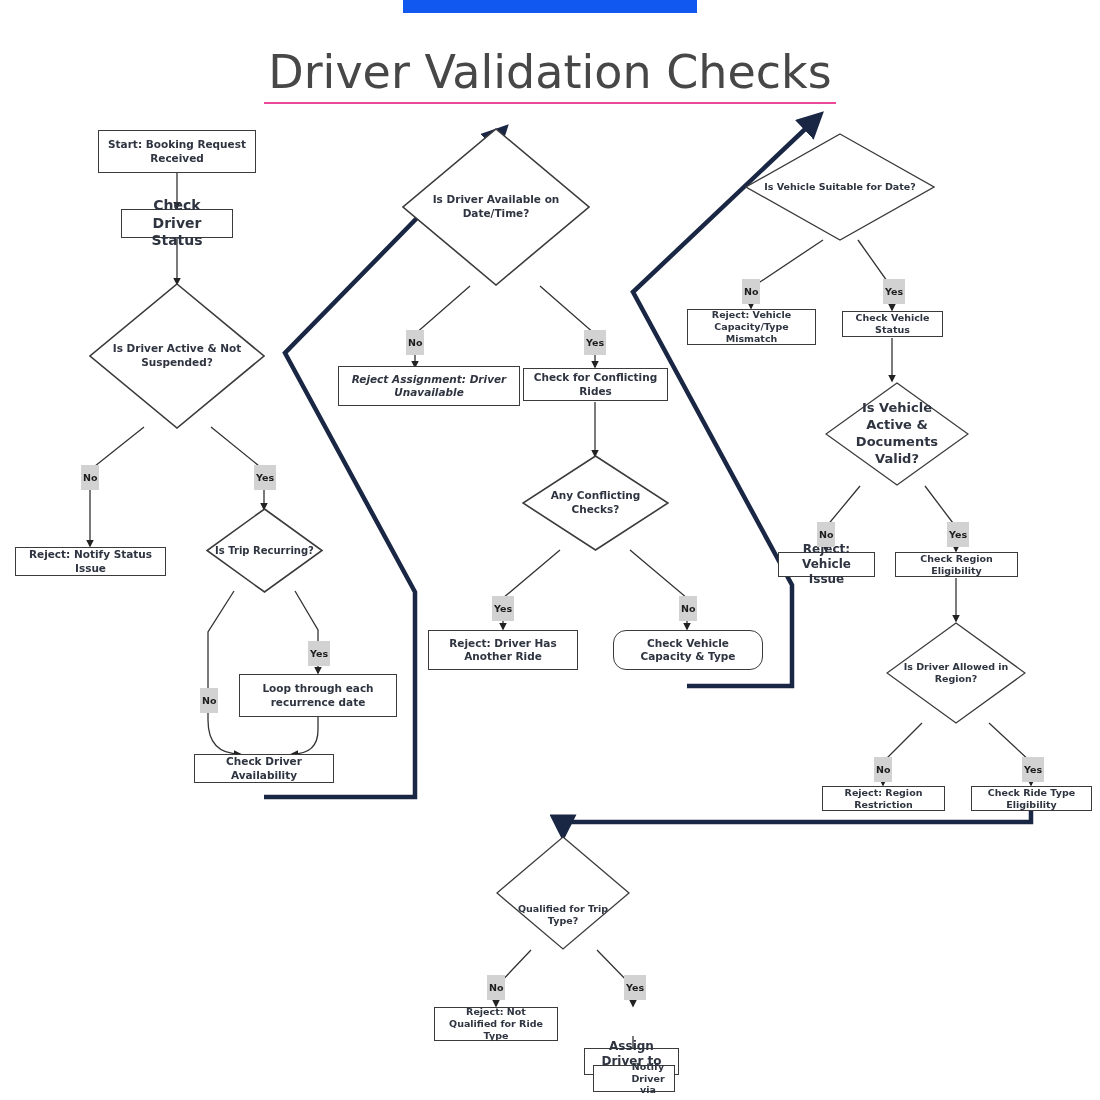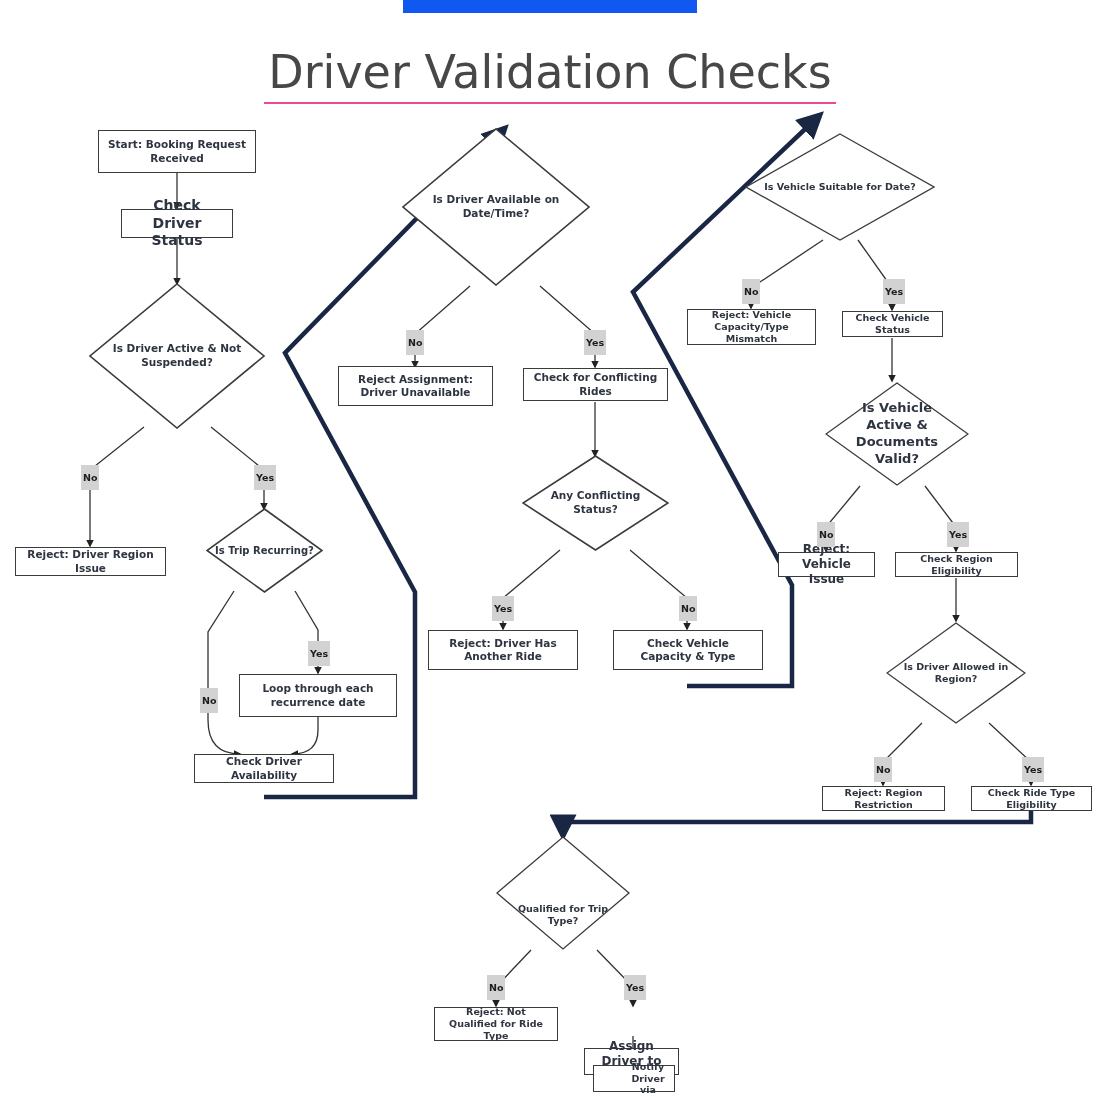--- a/index.html
+++ b/index.html
@@ -129,21 +129,21 @@
 </div>
 
 <div class="diamond" style="left:89px;top:283px;width:176px;height:146px;">
   <svg class="dshape" viewBox="0 0 176 146" preserveAspectRatio="none">
     <polygon points="88,1 175,73 88,145 1,73" fill="#ffffff" stroke="#3b3b3b" stroke-width="1.6"></polygon>
   </svg>
   <div class="dlabel" style="font-size:10.5px;width:140px;">Is Driver Active &amp; Not Suspended?</div>
 </div>
 
 <div class="node" style="left:15px;top:547px;width:151px;height:29px;font-size:10.5px;">
-  <span>Reject: Driver Region Issue</span>
+  <span>Reject: Notify Status Issue</span>
 </div>
 
 <div class="diamond" style="left:206px;top:508px;width:117px;height:85px;">
   <svg class="dshape" viewBox="0 0 117 85" preserveAspectRatio="none">
     <polygon points="58.5,1 116,42.5 58.5,84 1,42.5" fill="#ffffff" stroke="#3b3b3b" stroke-width="1.6"></polygon>
   </svg>
   <div class="dlabel" style="font-size:10px;width:100px;">Is Trip Recurring?</div>
 </div>
 
 <div class="node" style="left:239px;top:674px;width:158px;height:43px;font-size:10.5px;">
@@ -154,40 +154,40 @@
   <span>Check Driver Availability</span>
 </div>
 
 <div class="diamond" style="left:402px;top:128px;width:188px;height:158px;">
   <svg class="dshape" viewBox="0 0 188 158" preserveAspectRatio="none">
     <polygon points="94,1 187,79 94,157 1,79" fill="#ffffff" stroke="#3b3b3b" stroke-width="1.6"></polygon>
   </svg>
   <div class="dlabel" style="font-size:10.5px;width:150px;">Is Driver Available on Date/Time?</div>
 </div>
 
-<div class="node" style="left:338px;top:366px;width:155px;height:40px;font-size:10.5px;">
+<div class="node" style="left:338px;top:366px;width:182px;height:40px;font-size:10.5px;font-style:italic;">
   <span>Reject Assignment: Driver Unavailable</span>
 </div>
 
 <div class="node" style="left:523px;top:368px;width:145px;height:33px;font-size:10.5px;">
   <span>Check for Conflicting Rides</span>
 </div>
 
 <div class="diamond" style="left:522px;top:455px;width:147px;height:96px;">
   <svg class="dshape" viewBox="0 0 147 96" preserveAspectRatio="none">
     <polygon points="73.5,1 146,48 73.5,95 1,48" fill="#ffffff" stroke="#3b3b3b" stroke-width="1.6"></polygon>
   </svg>
-  <div class="dlabel" style="font-size:10.5px;width:130px;">Any Conflicting Status?</div>
+  <div class="dlabel" style="font-size:10.5px;width:130px;">Any Conflicting Checks?</div>
 </div>
 
 <div class="node" style="left:428px;top:630px;width:150px;height:40px;font-size:10.5px;">
   <span>Reject: Driver Has Another Ride</span>
 </div>
 
-<div class="node" style="left:613px;top:630px;width:150px;height:40px;font-size:10.5px;">
+<div class="node" style="left:613px;top:630px;width:150px;height:40px;font-size:10.5px;border-radius:13px;">
   <span>Check Vehicle Capacity &amp; Type</span>
 </div>
 
 <div class="diamond" style="left:745px;top:133px;width:190px;height:108px;">
   <svg class="dshape" viewBox="0 0 190 108" preserveAspectRatio="none">
     <polygon points="95,1 189,54 95,107 1,54" fill="#ffffff" stroke="#3b3b3b" stroke-width="1.3"></polygon>
   </svg>
   <div class="dlabel" style="font-size:9.5px;width:160px;">Is Vehicle Suitable for Date?</div>
 </div>
 

